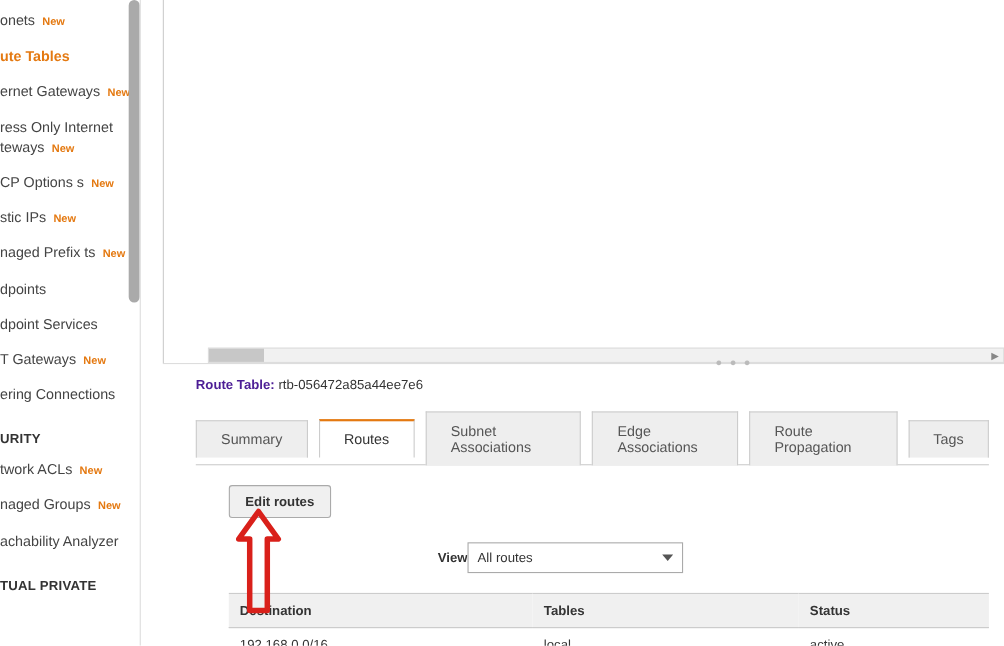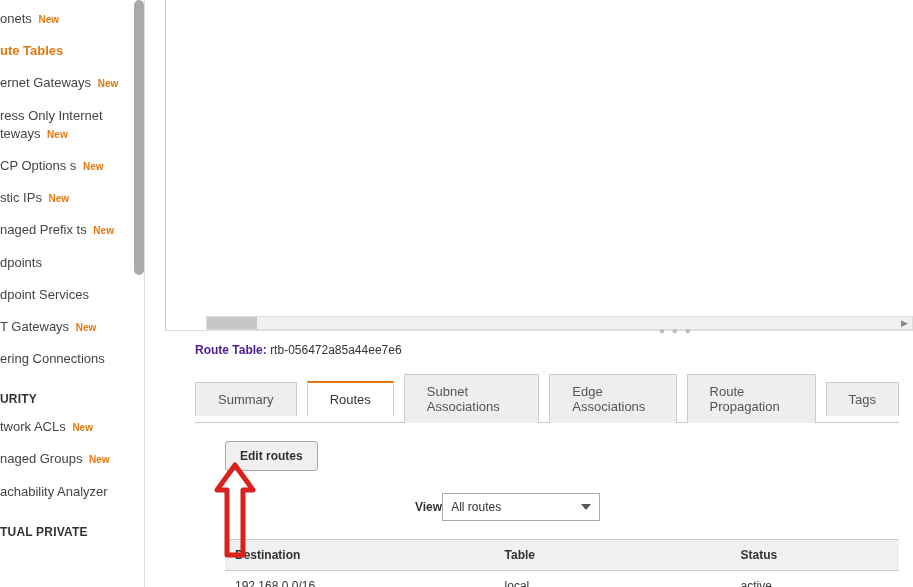--- a/index.html
+++ b/index.html
@@ -11,21 +11,21 @@
     width: 913px;
     height: 587px;
     overflow: hidden;
     position: relative;
   }
   .layout {
     display: flex;
     height: 100%;
   }
   .sidebar {
-    width: 145px;
+    width: 128px;
     border-right: 1px solid #ddd;
     padding: 6px 0 6px 0;
     overflow: hidden;
     position: relative;
     background: #fff;
   }
   .sidebar-scroll {
     height: 275px;
     position: absolute;
     right: 0;
@@ -154,21 +154,21 @@
     font-weight: bold;
   }
   .view-row {
     display: flex;
     align-items: center;
     margin-top: 22px;
     margin-left: 190px;
   }
   .view-label { font-weight: bold; font-size: 12px; }
   .view-select {
-    width: 158px;
+    width: 196px;
     padding: 6px 8px;
     border: 1px solid #aaa;
     background: #fff;
     font-size: 12px;
     display: flex;
     justify-content: space-between;
     align-items: center;
     cursor: pointer;
   }
   .caret-down {
@@ -304,21 +304,21 @@
           <div class="view-select">
             <span>All routes</span>
             <span class="caret-down"></span>
           </div>
         </div>
 
         <table class="rtable">
           <thead>
             <tr>
               <th style="width:40%">Destination</th>
-              <th style="width:35%">Table</th>
+              <th style="width:35%">Tables</th>
               <th>Status</th>
             </tr>
           </thead>
           <tbody>
             <tr>
               <td>192.168.0.0/16</td>
               <td>local</td>
               <td class="status-active">active</td>
             </tr>
           </tbody>

